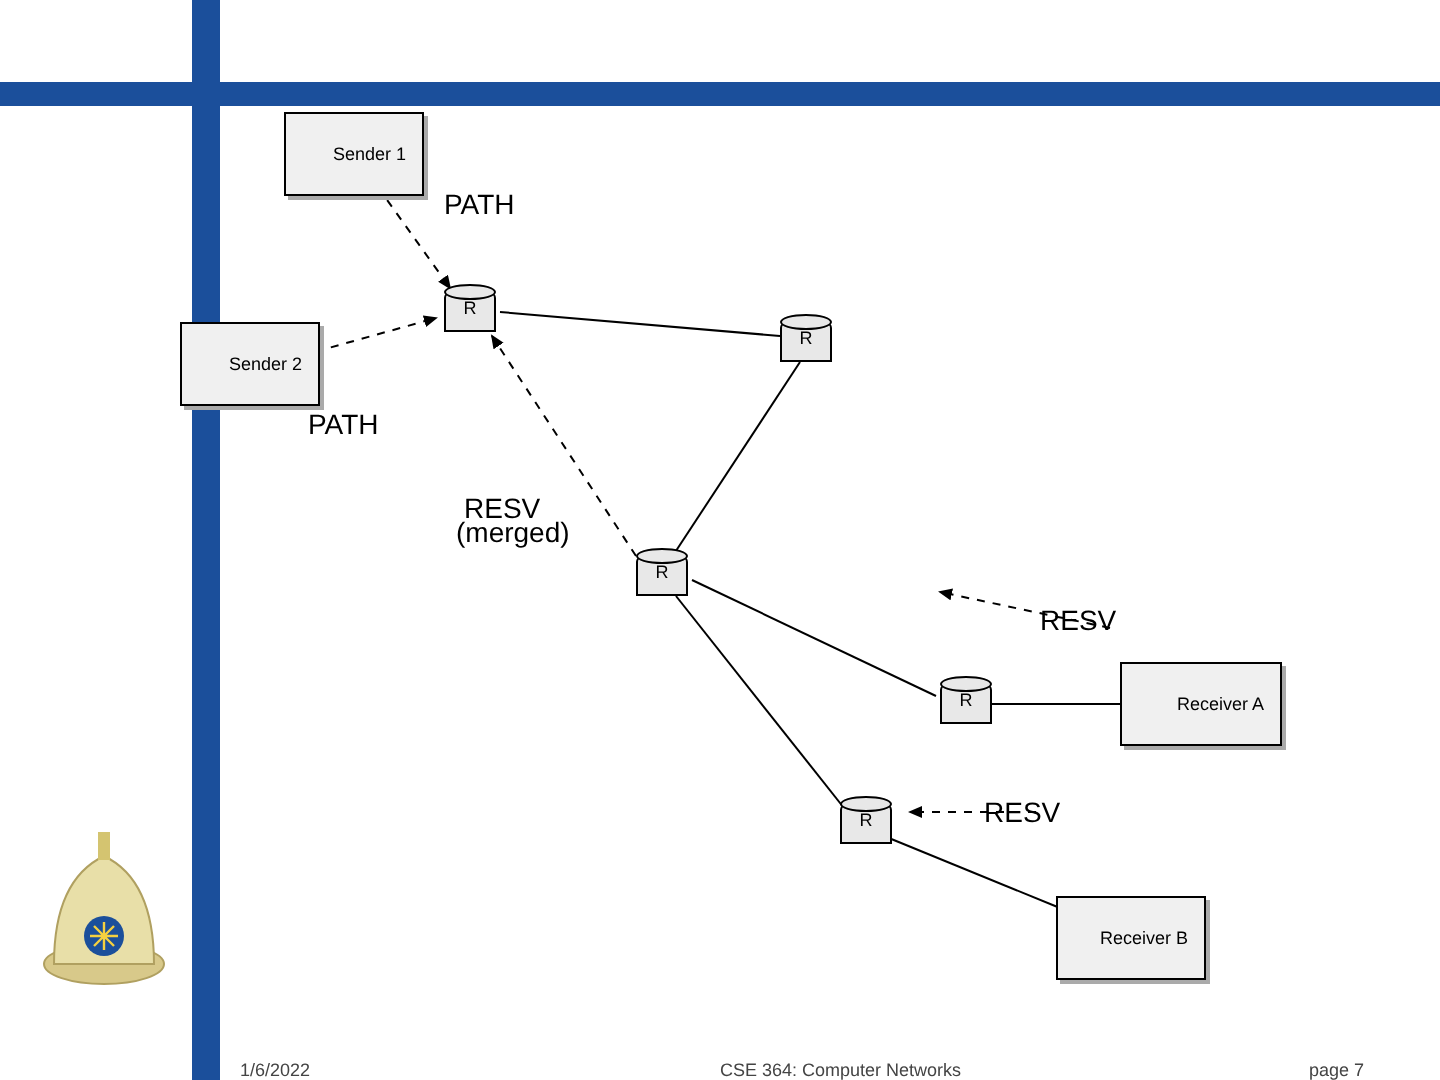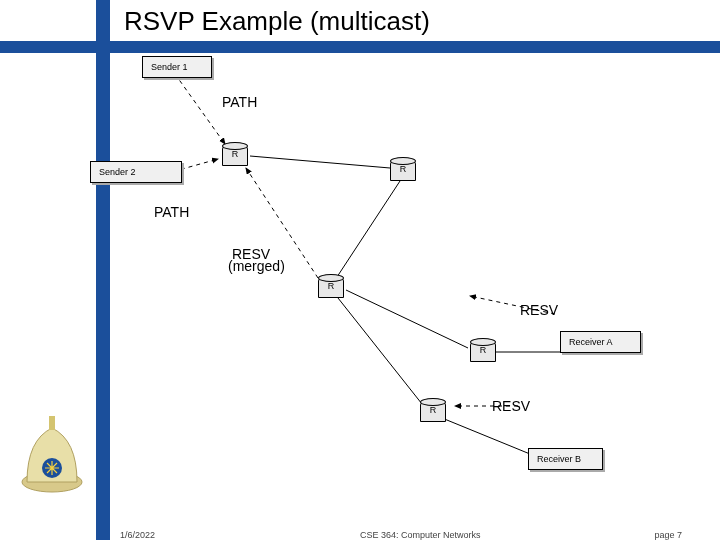--- a/index.html
+++ b/index.html
@@ -52,22 +52,22 @@
     left: 120px;
     top: 46px;
     right: 10px;
     bottom: 50px;
   }
   .node {
     position: absolute;
     border: 1px solid #000;
     background: #f0f0f0;
     font-size: 9px;
-    padding: 5px 8px;
-    text-align: left;
+    padding: 15px 8px;
+    text-align: right;
     box-shadow: 2px 2px 0 #aaa;
   }
   .router {
     position: absolute;
     width: 26px;
     height: 20px;
     border: 1px solid #000;
     background: #e8e8e8;
     font-size: 9px;
     text-align: center;
@@ -117,21 +117,20 @@
     width: 75px;
     height: 90px;
   }
 </style>
 </head>
 <body>
 
 <div class="slide">
   <div class="top-stripe"></div>
   <div class="left-stripe"></div>
-  <div class="title">RSVP Example (multicast)</div>
 
   <div class="dome">
     <svg viewBox="0 0 75 90">
       <ellipse cx="37" cy="72" rx="30" ry="10" fill="#d8c98a" stroke="#b0a060"></ellipse>
       <path d="M 12 72 Q 12 30 37 18 Q 62 30 62 72 Z" fill="#e8dfa8" stroke="#b0a060"></path>
       <rect x="34" y="6" width="6" height="14" fill="#d4c470"></rect>
       <circle cx="37" cy="58" r="10" fill="#1b4f9b"></circle>
       <path d="M 30 58 L 44 58 M 37 51 L 37 65 M 32 53 L 42 63 M 42 53 L 32 63" stroke="#f5d040" stroke-width="1.2"></path>
     </svg>
   </div>
@@ -162,21 +161,21 @@
       <line x1="435" y1="268" x2="350" y2="250" stroke="#000" stroke-width="1" stroke-dasharray="4,4" marker-end="url(#arrow)"></line>
 
       <line x1="218" y1="252" x2="302" y2="358" stroke="#000" stroke-width="1"></line>
 
       <line x1="322" y1="372" x2="410" y2="408" stroke="#000" stroke-width="1"></line>
 
       <line x1="398" y1="360" x2="335" y2="360" stroke="#000" stroke-width="1" stroke-dasharray="4,4" marker-end="url(#arrow)"></line>
     </svg>
 
     <div class="node" style="left:22px; top:10px; width:70px;">Sender 1</div>
-    <div class="node" style="left:-30px; top:115px; width:92px;">Sender 2</div>
+    <div class="node" style="left:-30px; top:115px; width:70px;">Sender 2</div>
 
     <div class="router" style="left:102px; top:100px;">R</div>
     <div class="router" style="left:270px; top:115px;">R</div>
     <div class="router" style="left:198px; top:232px;">R</div>
     <div class="router" style="left:350px; top:296px;">R</div>
     <div class="router" style="left:300px; top:356px;">R</div>
 
     <div class="node" style="left:440px; top:285px; width:81px;">Receiver A</div>
     <div class="node" style="left:408px; top:402px; width:75px;">Receiver B</div>
 

